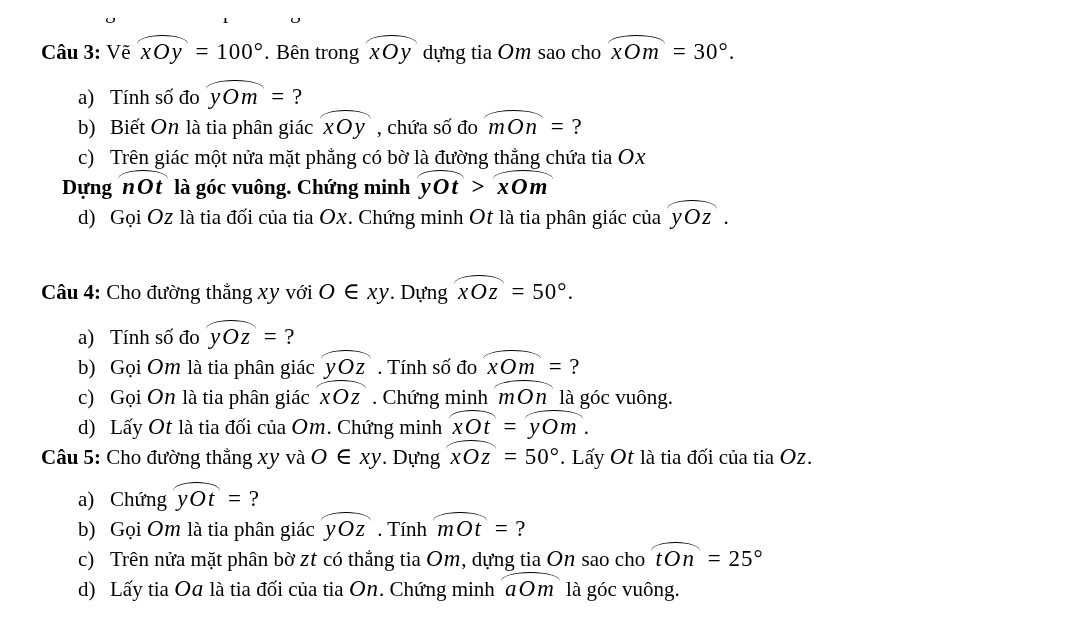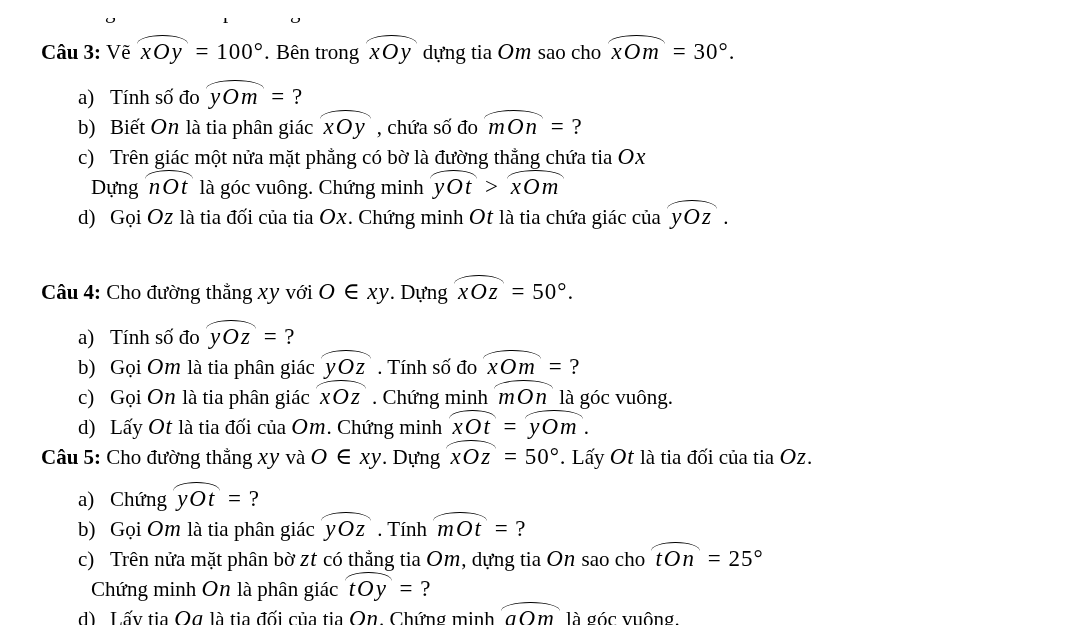--- a/index.html
+++ b/index.html
@@ -10,21 +10,21 @@
     overflow:hidden;
     font-family:"Liberation Serif","DejaVu Serif",serif;
     font-size:21px;
     color:#000000;
     margin-top:18px;
   }
   #doc{position:absolute;top:19px;left:0;width:100%;}
   .line{position:relative;height:30px;line-height:30px;white-space:nowrap;}
   .line.heading{padding-left:41px;}
   .line.item{padding-left:110px;}
-  .line.cont{padding-left:91px;}
+  .line.cont{padding-left:62px;font-weight:bold;}
   .item-label{position:absolute;left:78px;top:0;}
   .blank{width:100%;}
   .seg-n{font-style:normal;}
   .seg-b{font-weight:bold;}
   .seg-i{font-style:italic;font-size:23px;letter-spacing:1px;}
   .seg-m{font-size:23px;letter-spacing:1px;}
   .seg-hat{
     font-style:italic;font-size:23px;letter-spacing:2px;
     position:relative;display:inline-block;line-height:1;
     padding:0 4px;margin:0 1px;vertical-align:baseline;
@@ -55,34 +55,33 @@
       <span class="top-frag" style="left: 223px;">p</span>
       <span class="top-frag" style="left: 290px;">g</span>
     </div>
   <div id="doc">
       <div class="line heading"><span class="seg-b">Câu 3:</span><span class="seg-n"> Vẽ </span><span class="seg-hat">xOy</span><span class="seg-m"> = 100°.</span><span class="seg-n"> Bên trong </span><span class="seg-hat">xOy</span><span class="seg-n"> dựng tia </span><span class="seg-i">Om</span><span class="seg-n"> sao cho </span><span class="seg-hat">xOm</span><span class="seg-m"> = 30°.</span></div>
       <div class="blank" style="height: 15px;"></div>
       <div class="line item"><span class="item-label">a)</span><span class="seg-n">Tính số đo </span><span class="seg-hat">yOm</span><span class="seg-m"> = ?</span></div>
       <div class="line item"><span class="item-label">b)</span><span class="seg-n">Biết </span><span class="seg-i">On</span><span class="seg-n"> là tia phân giác </span><span class="seg-hat">xOy</span><span class="seg-n"> , chứa số đo </span><span class="seg-hat">mOn</span><span class="seg-m"> = ?</span></div>
       <div class="line item"><span class="item-label">c)</span><span class="seg-n">Trên giác một nửa mặt phẳng có bờ là đường thẳng chứa tia </span><span class="seg-i">Ox</span></div>
       <div class="line cont"><span class="seg-n">Dựng </span><span class="seg-hat">nOt</span><span class="seg-n"> là góc vuông. Chứng minh </span><span class="seg-hat">yOt</span><span class="seg-m"> &gt; </span><span class="seg-hat">xOm</span></div>
-      <div class="line item"><span class="item-label">d)</span><span class="seg-n">Gọi </span><span class="seg-i">Oz</span><span class="seg-n"> là tia đối của tia </span><span class="seg-i">Ox</span><span class="seg-n">. Chứng minh </span><span class="seg-i">Ot</span><span class="seg-n"> là tia chứa giác của </span><span class="seg-hat">yOz</span><span class="seg-n"> .</span></div>
+      <div class="line item"><span class="item-label">d)</span><span class="seg-n">Gọi </span><span class="seg-i">Oz</span><span class="seg-n"> là tia đối của tia </span><span class="seg-i">Ox</span><span class="seg-n">. Chứng minh </span><span class="seg-i">Ot</span><span class="seg-n"> là tia phân giác của </span><span class="seg-hat">yOz</span><span class="seg-n"> .</span></div>
       <div class="blank" style="height: 45px;"></div>
       <div class="line heading"><span class="seg-b">Câu 4:</span><span class="seg-n"> Cho đường thẳng </span><span class="seg-i">xy</span><span class="seg-n"> với </span><span class="seg-i">O</span><span class="seg-m"> ∈ </span><span class="seg-i">xy</span><span class="seg-n">. Dựng </span><span class="seg-hat">xOz</span><span class="seg-m"> = 50°.</span></div>
       <div class="blank" style="height: 15px;"></div>
       <div class="line item"><span class="item-label">a)</span><span class="seg-n">Tính số đo </span><span class="seg-hat">yOz</span><span class="seg-m"> = ?</span></div>
       <div class="line item"><span class="item-label">b)</span><span class="seg-n">Gọi </span><span class="seg-i">Om</span><span class="seg-n"> là tia phân giác </span><span class="seg-hat">yOz</span><span class="seg-n"> . Tính số đo </span><span class="seg-hat">xOm</span><span class="seg-m"> = ?</span></div>
       <div class="line item"><span class="item-label">c)</span><span class="seg-n">Gọi </span><span class="seg-i">On</span><span class="seg-n"> là tia phân giác </span><span class="seg-hat">xOz</span><span class="seg-n"> . Chứng minh </span><span class="seg-hat">mOn</span><span class="seg-n"> là góc vuông.</span></div>
       <div class="line item"><span class="item-label">d)</span><span class="seg-n">Lấy </span><span class="seg-i">Ot</span><span class="seg-n"> là tia đối của </span><span class="seg-i">Om</span><span class="seg-n">. Chứng minh </span><span class="seg-hat">xOt</span><span class="seg-m"> = </span><span class="seg-hat">yOm</span><span class="seg-n">.</span></div>
       <div class="line heading"><span class="seg-b">Câu 5:</span><span class="seg-n"> Cho đường thẳng </span><span class="seg-i">xy</span><span class="seg-n"> và </span><span class="seg-i">O</span><span class="seg-m"> ∈ </span><span class="seg-i">xy</span><span class="seg-n">. Dựng </span><span class="seg-hat">xOz</span><span class="seg-m"> = 50°.</span><span class="seg-n"> Lấy </span><span class="seg-i">Ot</span><span class="seg-n"> là tia đối của tia </span><span class="seg-i">Oz</span><span class="seg-n">.</span></div>
       <div class="blank" style="height: 12px;"></div>
       <div class="line item"><span class="item-label">a)</span><span class="seg-n">Chứng </span><span class="seg-hat">yOt</span><span class="seg-m"> = ?</span></div>
       <div class="line item"><span class="item-label">b)</span><span class="seg-n">Gọi </span><span class="seg-i">Om</span><span class="seg-n"> là tia phân giác </span><span class="seg-hat">yOz</span><span class="seg-n"> . Tính </span><span class="seg-hat">mOt</span><span class="seg-m"> = ?</span></div>
       <div class="line item"><span class="item-label">c)</span><span class="seg-n">Trên nửa mặt phân bờ </span><span class="seg-i">zt</span><span class="seg-n"> có thẳng tia </span><span class="seg-i">Om</span><span class="seg-n">, dựng tia </span><span class="seg-i">On</span><span class="seg-n"> sao cho </span><span class="seg-hat">tOn</span><span class="seg-m"> = 25°</span></div>
-      <div class="line cont"><span class="seg-n">Chứng minh </span><span class="seg-i">On</span><span class="seg-n"> là phân giác </span><span class="seg-hat">tOy</span><span class="seg-m"> = ?</span></div>
       <div class="line item"><span class="item-label">d)</span><span class="seg-n">Lấy tia </span><span class="seg-i">Oa</span><span class="seg-n"> là tia đối của tia </span><span class="seg-i">On</span><span class="seg-n">. Chứng minh </span><span class="seg-hat">aOm</span><span class="seg-n"> là góc vuông.</span></div>
     </div>
   <div id="bottom-frags">
       <div class="bottom-arc" style="left: 147px; width: 58px;"></div>
       <div class="bottom-arc" style="left: 455px; width: 64px;"></div>
       <div class="bottom-arc" style="left: 803px; width: 67px;"></div>
       <div class="bottom-tick" style="left: 523px;"></div>
     </div>
 </div>
 

